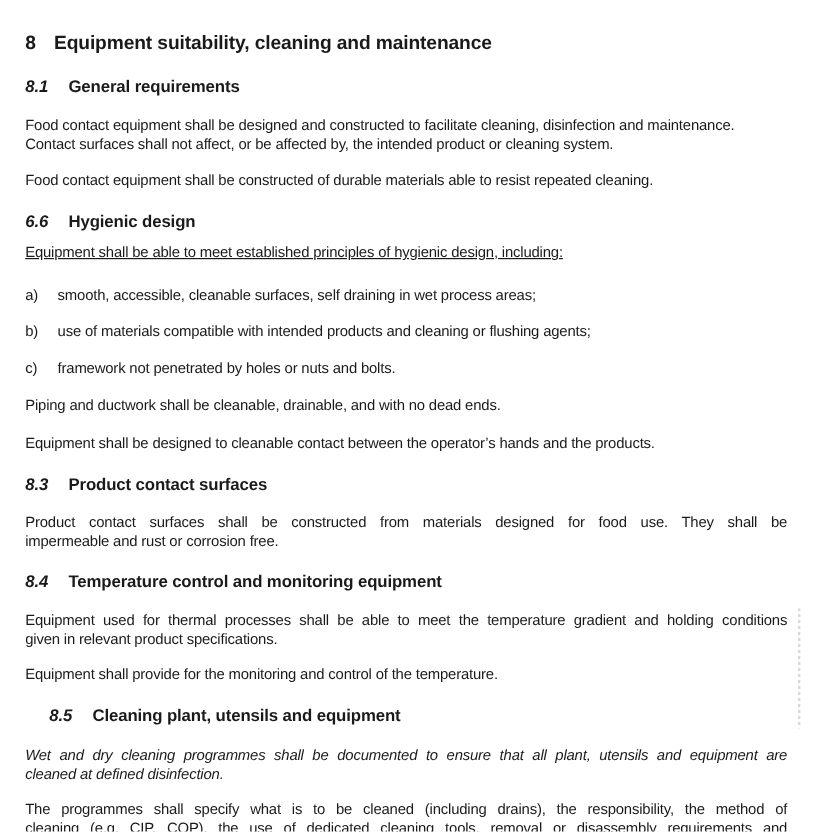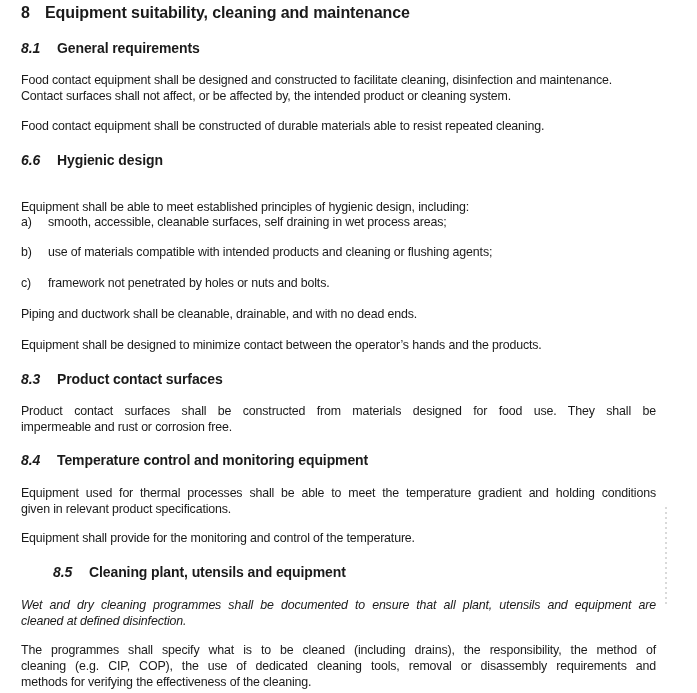--- a/index.html
+++ b/index.html
@@ -1,21 +1,21 @@
 <!DOCTYPE html>
 <html><head>
 <meta charset="utf-8">
 <style>
   html, body { margin: 0; padding: 0; background: #ffffff; }
   body {
     width: 697px; height: 693px; overflow: hidden; position: relative;
     font-family: "Liberation Sans", sans-serif; color: #1a1a1a;
   }
   .page { position: absolute; left: 0; top: 0; width: 697px; height: 693px; }
-  .abs { position: absolute; white-space: nowrap; }
+  .abs { position: absolute; white-space: nowrap; margin-top: 24px; }
   .h1 { font-size: 16px; font-weight: bold; letter-spacing: -0.1px; }
   .h2 { font-size: 14px; font-weight: bold; letter-spacing: -0.1px; }
   .num1 { display: inline-block; width: 24px; }
   .num2 { display: inline-block; width: 36px; font-style: italic; }
   .p { font-size: 12.4px; line-height: 16px; letter-spacing: -0.15px; }
   .just { white-space: normal; text-align: justify; text-align-last: justify; width: 635px; }
   .lbl { display: inline-block; width: 27px; }
   .scan-mark {
     position: absolute; left: 665px; top: 507px; width: 2px; height: 100px;
     background: repeating-linear-gradient(to bottom, #d9d9d9 0 2px, transparent 2px 5px);
@@ -37,51 +37,51 @@
     <div>Food contact equipment shall be constructed of durable materials able to resist repeated cleaning.</div>
   </div>
   <div class="abs p" style="left:21px; top:72px;">
     <div>Food contact equipment shall be designed and constructed to facilitate cleaning, disinfection and maintenance.</div>
     <div>Contact surfaces shall not affect, or be affected by, the intended product or cleaning system.</div>
   </div>
 
   <div class="abs h2" style="left:21px; top:152px;">
     <span class="num2">6.6</span><span>Hygienic design</span>
   </div>
-  <div class="abs p" style="left:21px; top:199px;">Equipment shall be able to meet established principles of hygienic design, including:</div>
+  <div class="abs p" style="left:21px; top:178px;text-decoration:underline;">Equipment shall be able to meet established principles of hygienic design, including:</div>
   <div class="abs p" style="left:21px; top:214px;">
     <span class="lbl">a)</span><span>smooth, accessible, cleanable surfaces, self draining in wet process areas;</span>
   </div>
   <div class="abs p" style="left:21px; top:244px;">
     <span class="lbl">b)</span><span>use of materials compatible with intended products and cleaning or flushing agents;</span>
   </div>
   <div class="abs p" style="left:21px; top:275px;">
     <span class="lbl">c)</span><span>framework not penetrated by holes or nuts and bolts.</span>
   </div>
   <div class="abs p" style="left:21px; top:306px;">Piping and ductwork shall be cleanable, drainable, and with no dead ends.</div>
-  <div class="abs p" style="left:21px; top:337px;">Equipment shall be designed to minimize contact between the operator’s hands and the products.</div>
+  <div class="abs p" style="left:21px; top:337px;">Equipment shall be designed to cleanable contact between the operator’s hands and the products.</div>
 
   <div class="abs h2" style="left:21px; top:371px;">
     <span class="num2">8.3</span><span>Product contact surfaces</span>
   </div>
   <div class="abs p" style="left:21px; top:403px;">
     <div class="just">Product contact surfaces shall be constructed from materials designed for food use. They shall be</div>
     <div>impermeable and rust or corrosion free.</div>
   </div>
 
   <div class="abs h2" style="left:21px; top:452px;">
     <span class="num2">8.4</span><span>Temperature control and monitoring equipment</span>
   </div>
   <div class="abs p" style="left:21px; top:485px;">
     <div class="just">Equipment used for thermal processes shall be able to meet the temperature gradient and holding conditions</div>
     <div>given in relevant product specifications.</div>
   </div>
   <div class="abs p" style="left:21px; top:530px;">Equipment shall provide for the monitoring and control of the temperature.</div>
 
-  <div class="abs h2" style="left:33px; top:564px;padding-left:20px;">
+  <div class="abs h2" style="left:21px; top:564px;padding-left:20px;">
     <span class="num2">8.5</span><span>Cleaning plant, utensils and equipment</span>
   </div>
   <div class="abs p" style="left:21px; top:597px;font-style:italic;">
     <div class="just">Wet and dry cleaning programmes shall be documented to ensure that all plant, utensils and equipment are</div>
     <div>cleaned at defined disinfection.</div>
   </div>
   <div class="abs p" style="left:21px; top:642px;">
     <div class="just">The programmes shall specify what is to be cleaned (including drains), the responsibility, the method of</div>
     <div class="just">cleaning (e.g. CIP, COP), the use of dedicated cleaning tools, removal or disassembly requirements and</div>
     <div>methods for verifying the effectiveness of the cleaning.</div>

